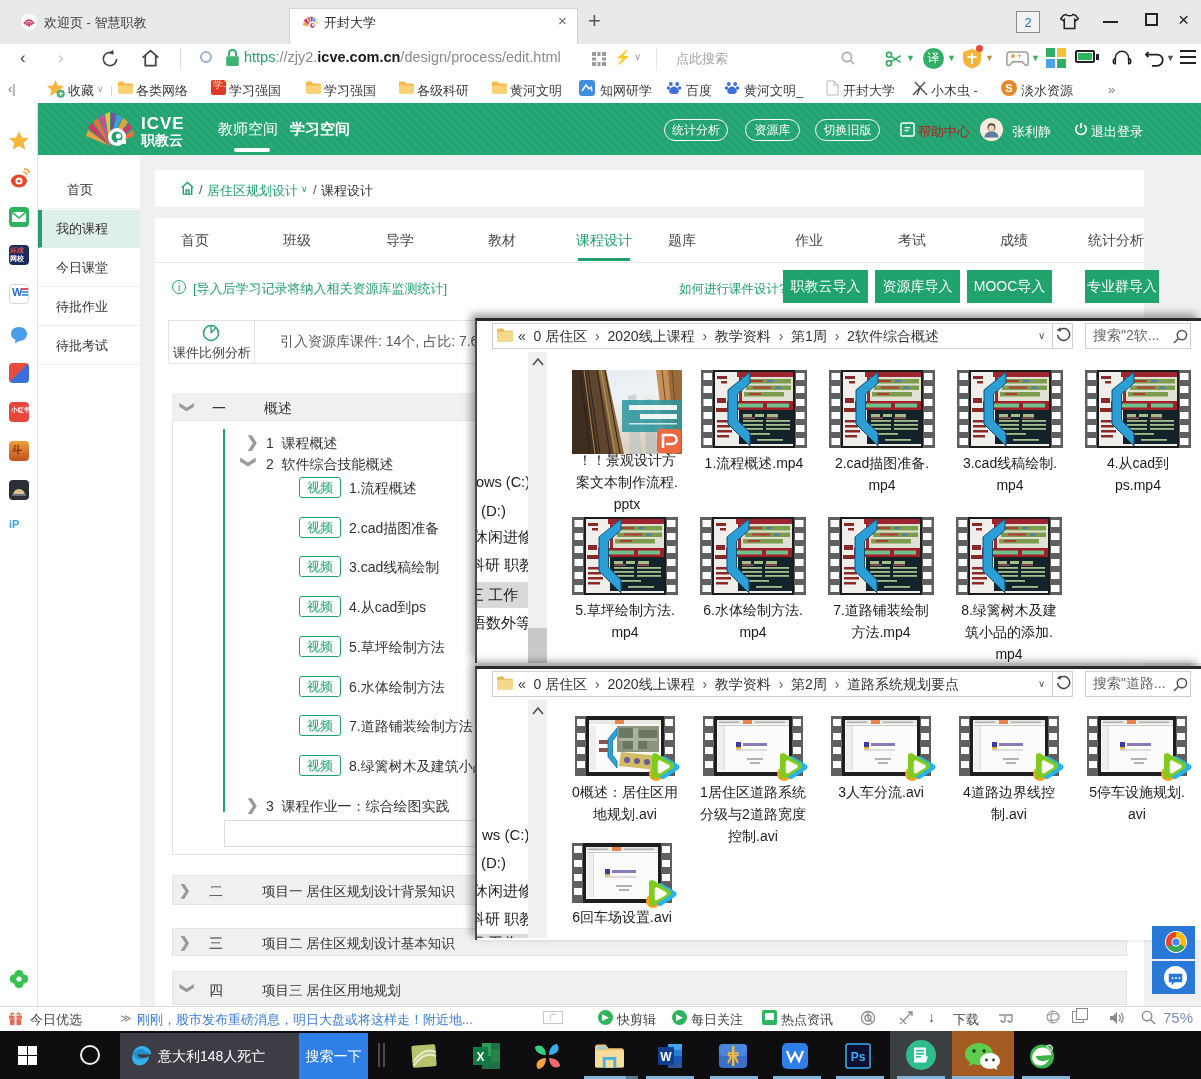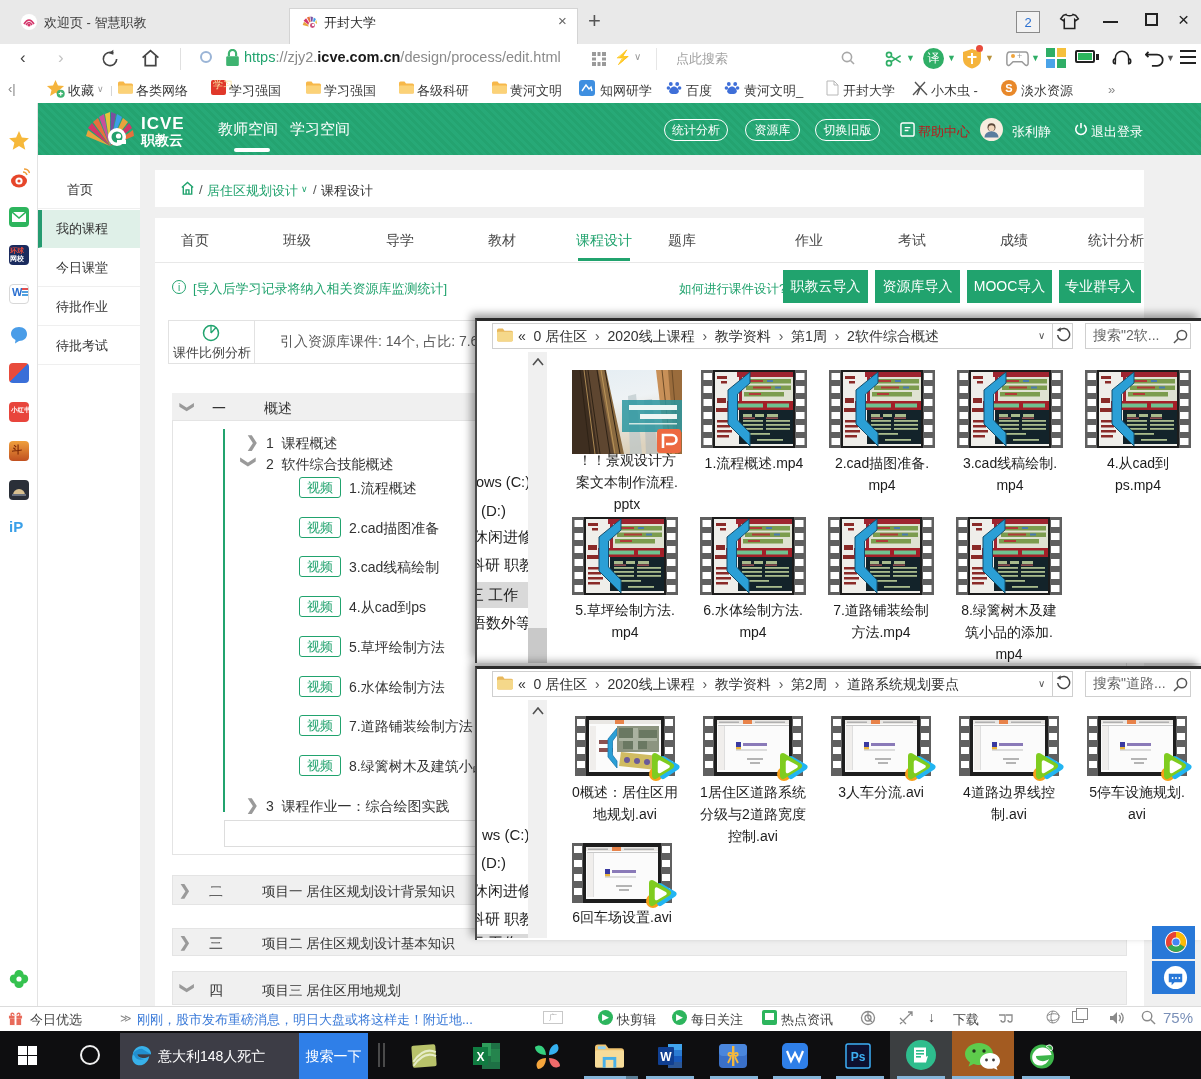--- a/index.html
+++ b/index.html
@@ -244,21 +244,21 @@
 <div class="abs sic" style="top:363px;background:linear-gradient(135deg,#e84b3c 50%,#3a6fd8 50%)"></div>
 <div class="abs sic" style="top:402px;background:#e8453c"></div>
 <div class="txt" style="left:11px;top:406px;font-size:6.5px;color:#fff;font-weight:bold">小红书</div>
 <div class="abs sic" style="top:441px;background:linear-gradient(180deg,#f0a03c,#c05020)"></div>
 <div class="txt" style="left:12px;top:443px;font-size:10px;color:#7a2808;font-weight:bold">斗</div>
 <div class="abs sic" style="top:480px;background:#2a2f38"></div>
 <svg class="abs" style="left:11px;top:483px" width="16" height="14" viewBox="0 0 16 14">
     <path d="M2 12 A6 6 0 0 1 14 12 Z" fill="#d8c090"></path>
     <rect x="1" y="11" width="14" height="2" fill="#68707e"></rect>
   </svg>
-<div class="txt" style="left:9px;top:518px;font-size:15px;font-weight:bold;color:#3aa0e8">iP</div>
+<div class="txt" style="left:9px;top:518px;font-size:11px;font-weight:bold;color:#3aa0e8">iP</div>
 <svg class="abs" style="left:7px;top:968px" width="24" height="24" viewBox="0 0 24 24">
     <path d="M12 2 a4.6 4.6 0 0 1 4.6 4.6 A4.6 4.6 0 0 1 21.2 11 a4.6 4.6 0 0 1 -4.6 4.6 A4.6 4.6 0 0 1 12 20 a4.6 4.6 0 0 1 -4.6 -4.4 A4.6 4.6 0 0 1 2.8 11 a4.6 4.6 0 0 1 4.6 -4.4 A4.6 4.6 0 0 1 12 2Z" fill="#35c24f"></path>
     <circle cx="12" cy="11" r="2.6" fill="#fff"></circle>
   </svg>
 <div class="abs" id="gheader"></div>
 
 <svg class="abs" style="left:84px;top:110px" width="52" height="40" viewBox="0 0 52 40">
 <g>
 <path d="M26 36 L2 26 L4 20 Z" fill="#e8a33d"></path>
       <path d="M26 36 L4 18 L8 13 Z" fill="#d4356a"></path>
@@ -273,21 +273,21 @@
 <circle cx="33" cy="27" r="9" fill="#fff"></circle>
       <circle cx="33" cy="27" r="5.5" fill="#23a06c"></circle>
       <circle cx="34.5" cy="26" r="2.6" fill="#fff"></circle>
       <rect x="33" y="30" width="9" height="4" fill="#fff"></rect>
 </g>
   </svg>
 <div class="txt" style="left:141px;top:114px;font-size:17px;font-weight:bold;color:#fff;letter-spacing:1px">ICVE</div>
 <div class="txt" style="left:141px;top:132px;font-size:14px;font-weight:bold;color:#fff">职教云</div>
 <div class="txt" style="left:218px;top:120px;font-size:15px;color:#fff;font-weight:normal">教师空间</div>
 <div class="abs" style="left:234px;top:148px;width:36px;height:4px;background:#fff;border-radius:2px"></div>
-<div class="txt" style="left:290px;top:120px;font-size:15px;color:#fff;font-weight:normal">学习空间</div>
+<div class="txt" style="left:290px;top:120px;font-size:15px;color:#fff;font-weight:bold">学习空间</div>
 <div class="abs" style="left:664px;top:119px;width:64px;height:22px;border:1px solid #fff;border-radius:12px;color:#fff;font-size:12px;text-align:center;line-height:21px">统计分析</div>
 <div class="abs" style="left:745px;top:119px;width:55px;height:22px;border:1px solid #fff;border-radius:12px;color:#fff;font-size:12px;text-align:center;line-height:21px">资源库</div>
 <div class="abs" style="left:815px;top:119px;width:65px;height:22px;border:1px solid #fff;border-radius:12px;color:#fff;font-size:12px;text-align:center;line-height:21px">切换旧版</div>
 <svg class="abs" style="left:900px;top:122px" width="15" height="15" viewBox="0 0 16 16" fill="none" stroke="#fff" stroke-width="1.5">
     <rect x="1" y="1" width="14" height="14" rx="2"></rect>
     <path d="M5 6 h6 M5 9 h4"></path>
   </svg>
 <div class="txt" style="left:918px;top:123px;font-size:13px;color:#b91c1c">帮助中心</div>
 
 <svg class="abs" style="left:980px;top:118px" width="23" height="23" viewBox="0 0 26 26">
@@ -334,21 +334,21 @@
 <div class="ptab" style="left:1000px">成绩</div>
 <div class="ptab" style="left:1088px">统计分析</div>
 <div class="abs" style="left:155px;top:262px;width:989px;height:1px;background:#e8e8e8"></div>
 
 <div class="abs" style="left:172px;top:280px;width:14px;height:14px;border:1px solid #21a36e;border-radius:50%;color:#21a36e;font-size:10px;text-align:center;line-height:14px">i</div>
 <div class="txt" style="left:193px;top:280px;font-size:13px;color:#21a36e">[导入后学习记录将纳入相关资源库监测统计]</div>
 <div class="txt" style="left:679px;top:281px;font-size:12.5px;color:#21a36e">如何进行课件设计?</div>
 <div class="gbtn" style="left:783px;width:85px">职教云导入</div>
 <div class="gbtn" style="left:875px;width:85px">资源库导入</div>
 <div class="gbtn" style="left:967px;width:85px">MOOC导入</div>
-<div class="gbtn" style="left:1059px;width:82px">专业群导入</div>
+<div class="gbtn" style="left:1085px;width:74px">专业群导入</div>
 
 <div class="abs" style="left:168px;top:320px;width:800px;height:44px;border:1px solid #e2e2e2"></div>
 <div class="abs" style="left:254px;top:320px;width:1px;height:44px;background:#e2e2e2"></div>
 <svg class="abs" style="left:202px;top:324px" width="18" height="18" viewBox="0 0 18 18" fill="none" stroke="#21a36e" stroke-width="1.5">
     <circle cx="9" cy="9" r="7.5"></circle>
     <path d="M9 9 V1.5 M9 9 L14 3.5" stroke-width="1.3"></path>
   </svg>
 <div class="txt" style="left:173px;top:344px;font-size:13px;color:#444">课件比例分析</div>
 <div class="txt" style="left:280px;top:333px;font-size:14px;color:#5a5a5a">引入资源库课件: 14个, 占比: 7.65%; 引用课件数量</div>
 

